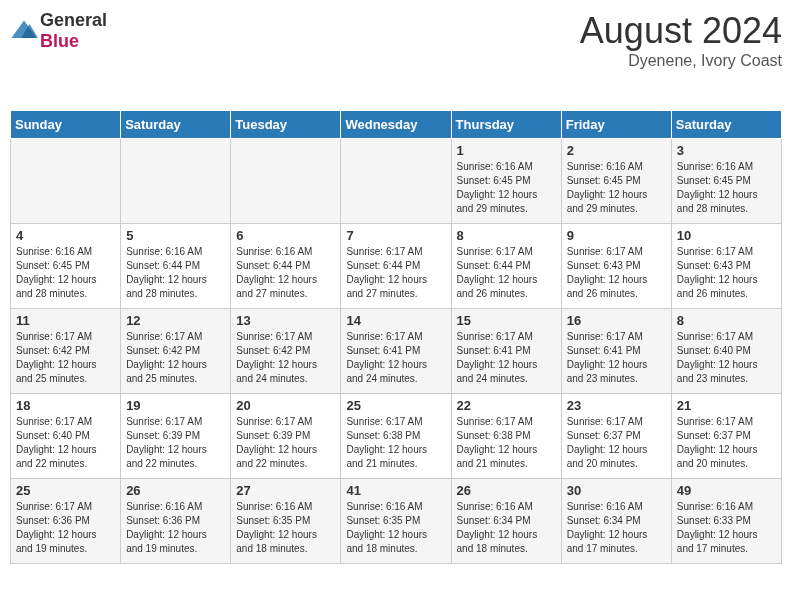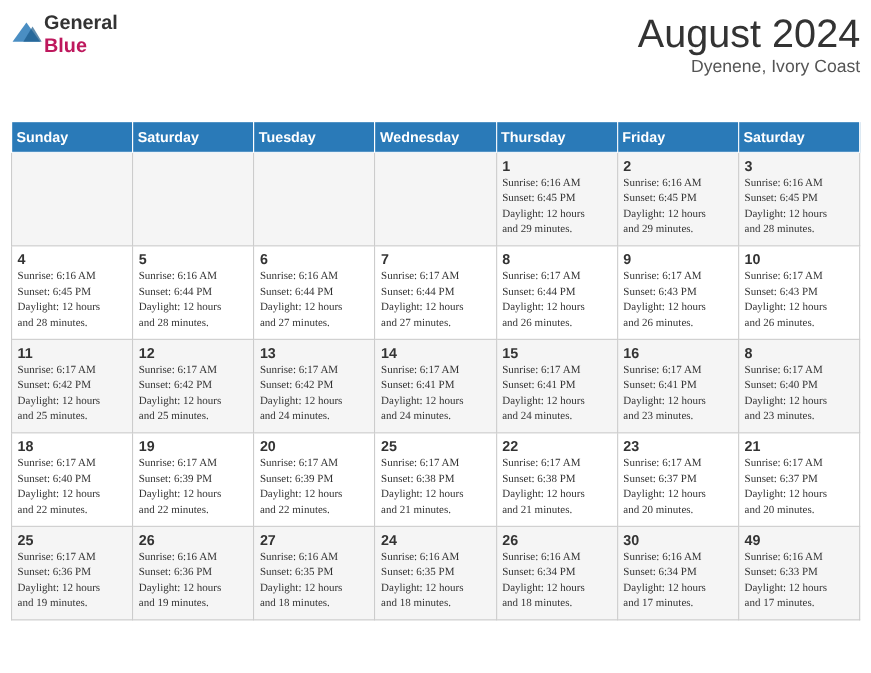--- a/index.html
+++ b/index.html
@@ -63,21 +63,20 @@
       font-size: 13px;
       font-weight: bold;
       color: #333;
       display: block;
       margin-bottom: 2px;
     }
     .day-info {
       font-size: 10px;
       color: #333;
       line-height: 1.4;
-      font-family: Liberation Serif, serif;
     }
     .empty-cell {
       background: #f9f9f9;
     }
     tr:nth-child(odd) td {
       background-color: #f5f5f5;
     }
     tr:nth-child(even) td {
       background-color: #ffffff;
     }
@@ -314,21 +313,21 @@
 and 19 minutes.</div>
         </td>
         <td>
           <span class="day-num">27</span>
           <div class="day-info" style="white-space: pre-line;">Sunrise: 6:16 AM
 Sunset: 6:35 PM
 Daylight: 12 hours
 and 18 minutes.</div>
         </td>
         <td>
-          <span class="day-num">24</span>
+          <span class="day-num">41</span>
           <div class="day-info" style="white-space: pre-line;">Sunrise: 6:16 AM
 Sunset: 6:35 PM
 Daylight: 12 hours
 and 18 minutes.</div>
         </td>
         <td>
           <span class="day-num">26</span>
           <div class="day-info" style="white-space: pre-line;">Sunrise: 6:16 AM
 Sunset: 6:34 PM
 Daylight: 12 hours

